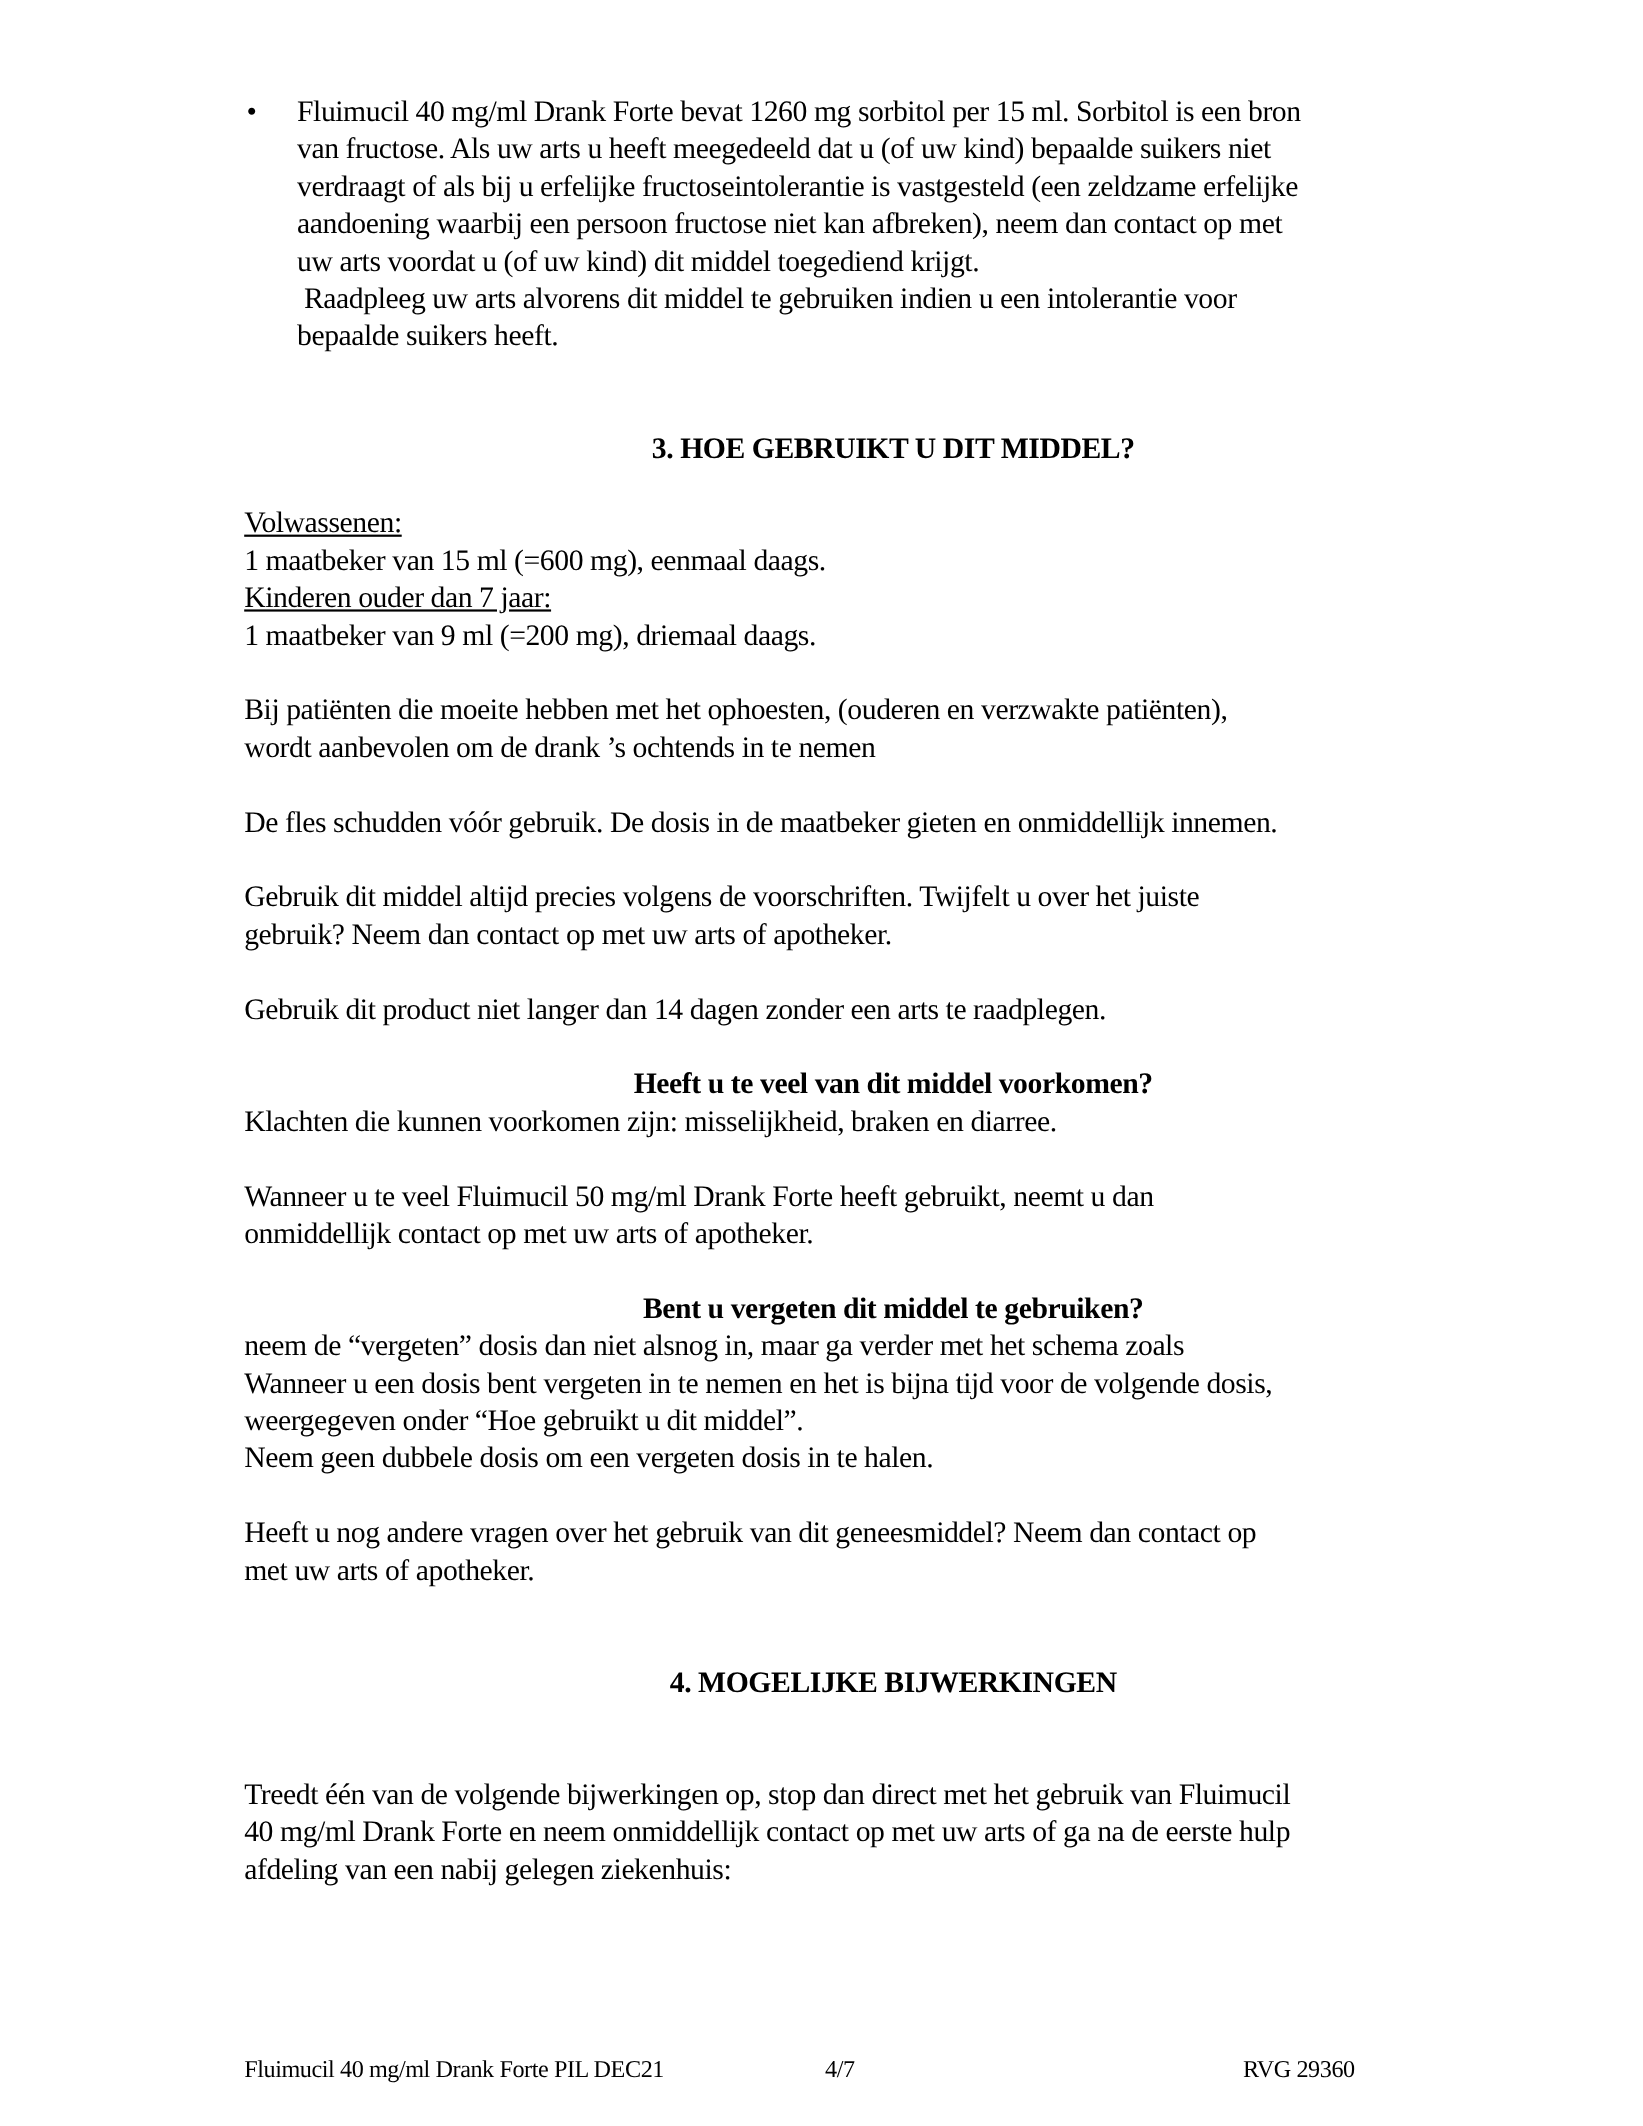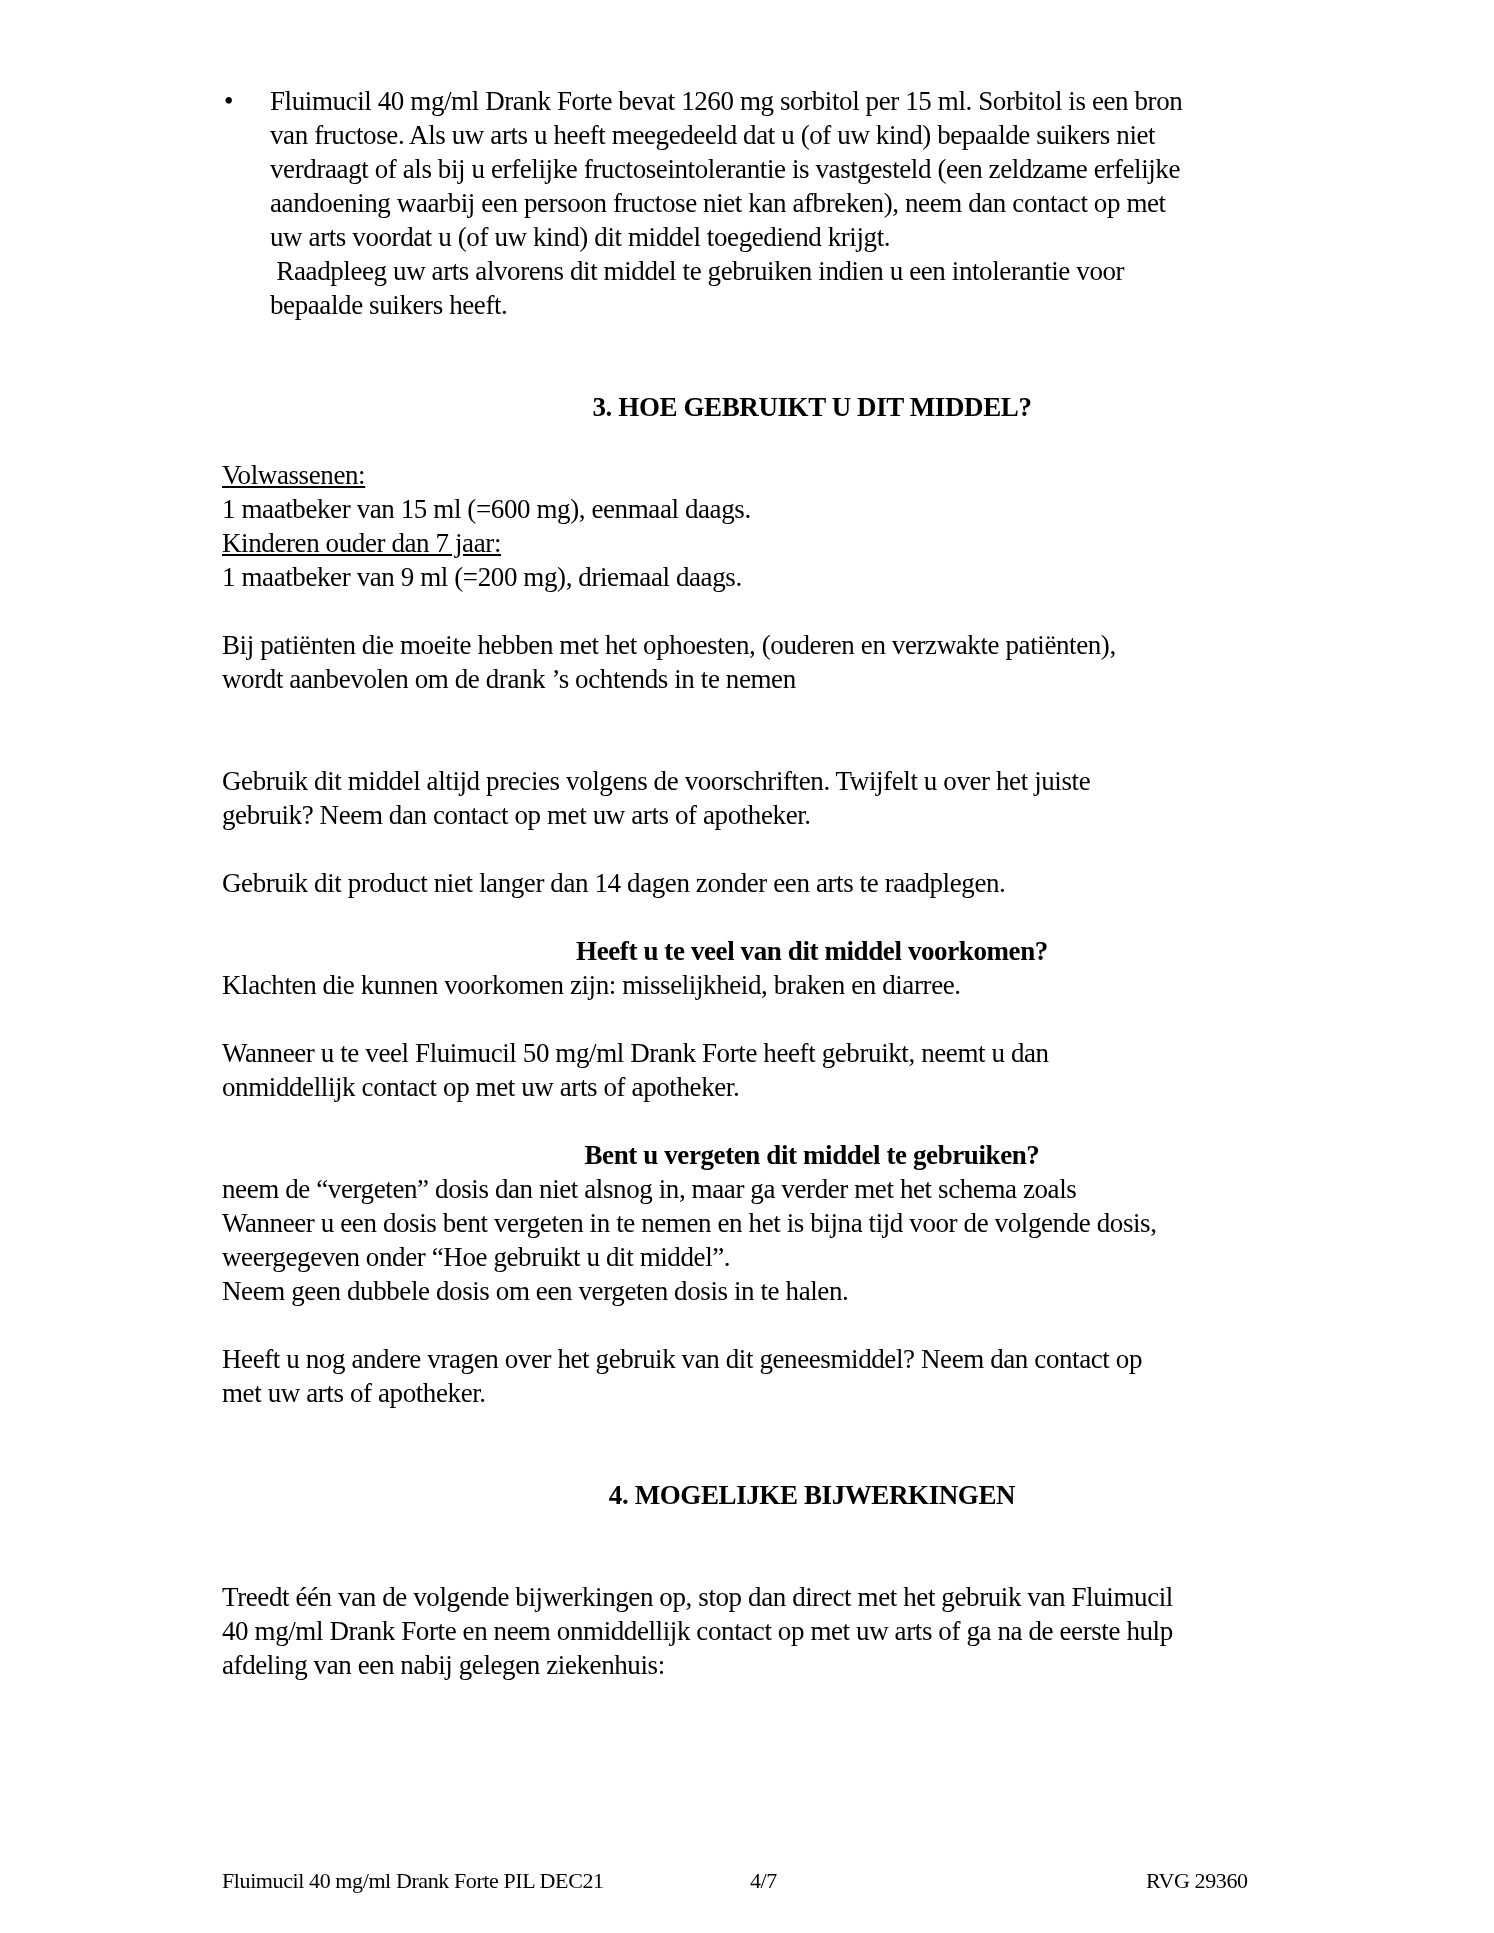--- a/index.html
+++ b/index.html
@@ -51,21 +51,21 @@
     left: 0;
     width: 1232px;
     height: 34px;
     font-size: 22px;
     line-height: 34px;
     letter-spacing: -0.4px;
   }
   .footer span { position: absolute; white-space: pre; }
   .f-left  { left: 222px; }
   .f-center{ left: 750px; }
-  .f-right { left: 1130px; margin-left: 16px; }
+  .f-right { left: 1130px; }
 </style>
 </head>
 <body>
 
 <div class="page">
   <div class="content" id="content">
       <div class="block bullet">
         <span class="bullet-glyph">•</span>
         <div class="line">Fluimucil 40 mg/ml Drank Forte bevat 1260 mg sorbitol per 15 ml. Sorbitol is een bron</div>
         <div class="line">van fructose. Als uw arts u heeft meegedeeld dat u (of uw kind) bepaalde suikers niet</div>
@@ -91,20 +91,23 @@
       </div>
       <div class="block text">
         <div class="line">1 maatbeker van 9 ml (=200 mg), driemaal daags.</div>
       </div>
       <div class="spacer" style="height: 34px;"></div>
       <div class="block text">
         <div class="line">Bij patiënten die moeite hebben met het ophoesten, (ouderen en verzwakte patiënten),</div>
         <div class="line">wordt aanbevolen om de drank ’s ochtends in te nemen</div>
       </div>
       <div class="spacer" style="height: 34px;"></div>
+      <div class="block text">
+        <div class="line">De fles schudden vóór gebruik. De dosis in de maatbeker gieten en onmiddellijk innemen.</div>
+      </div>
       <div class="spacer" style="height: 34px;"></div>
       <div class="block text">
         <div class="line">Gebruik dit middel altijd precies volgens de voorschriften. Twijfelt u over het juiste</div>
         <div class="line">gebruik? Neem dan contact op met uw arts of apotheker.</div>
       </div>
       <div class="spacer" style="height: 34px;"></div>
       <div class="block text">
         <div class="line">Gebruik dit product niet langer dan 14 dagen zonder een arts te raadplegen.</div>
       </div>
       <div class="spacer" style="height: 34px;"></div>

